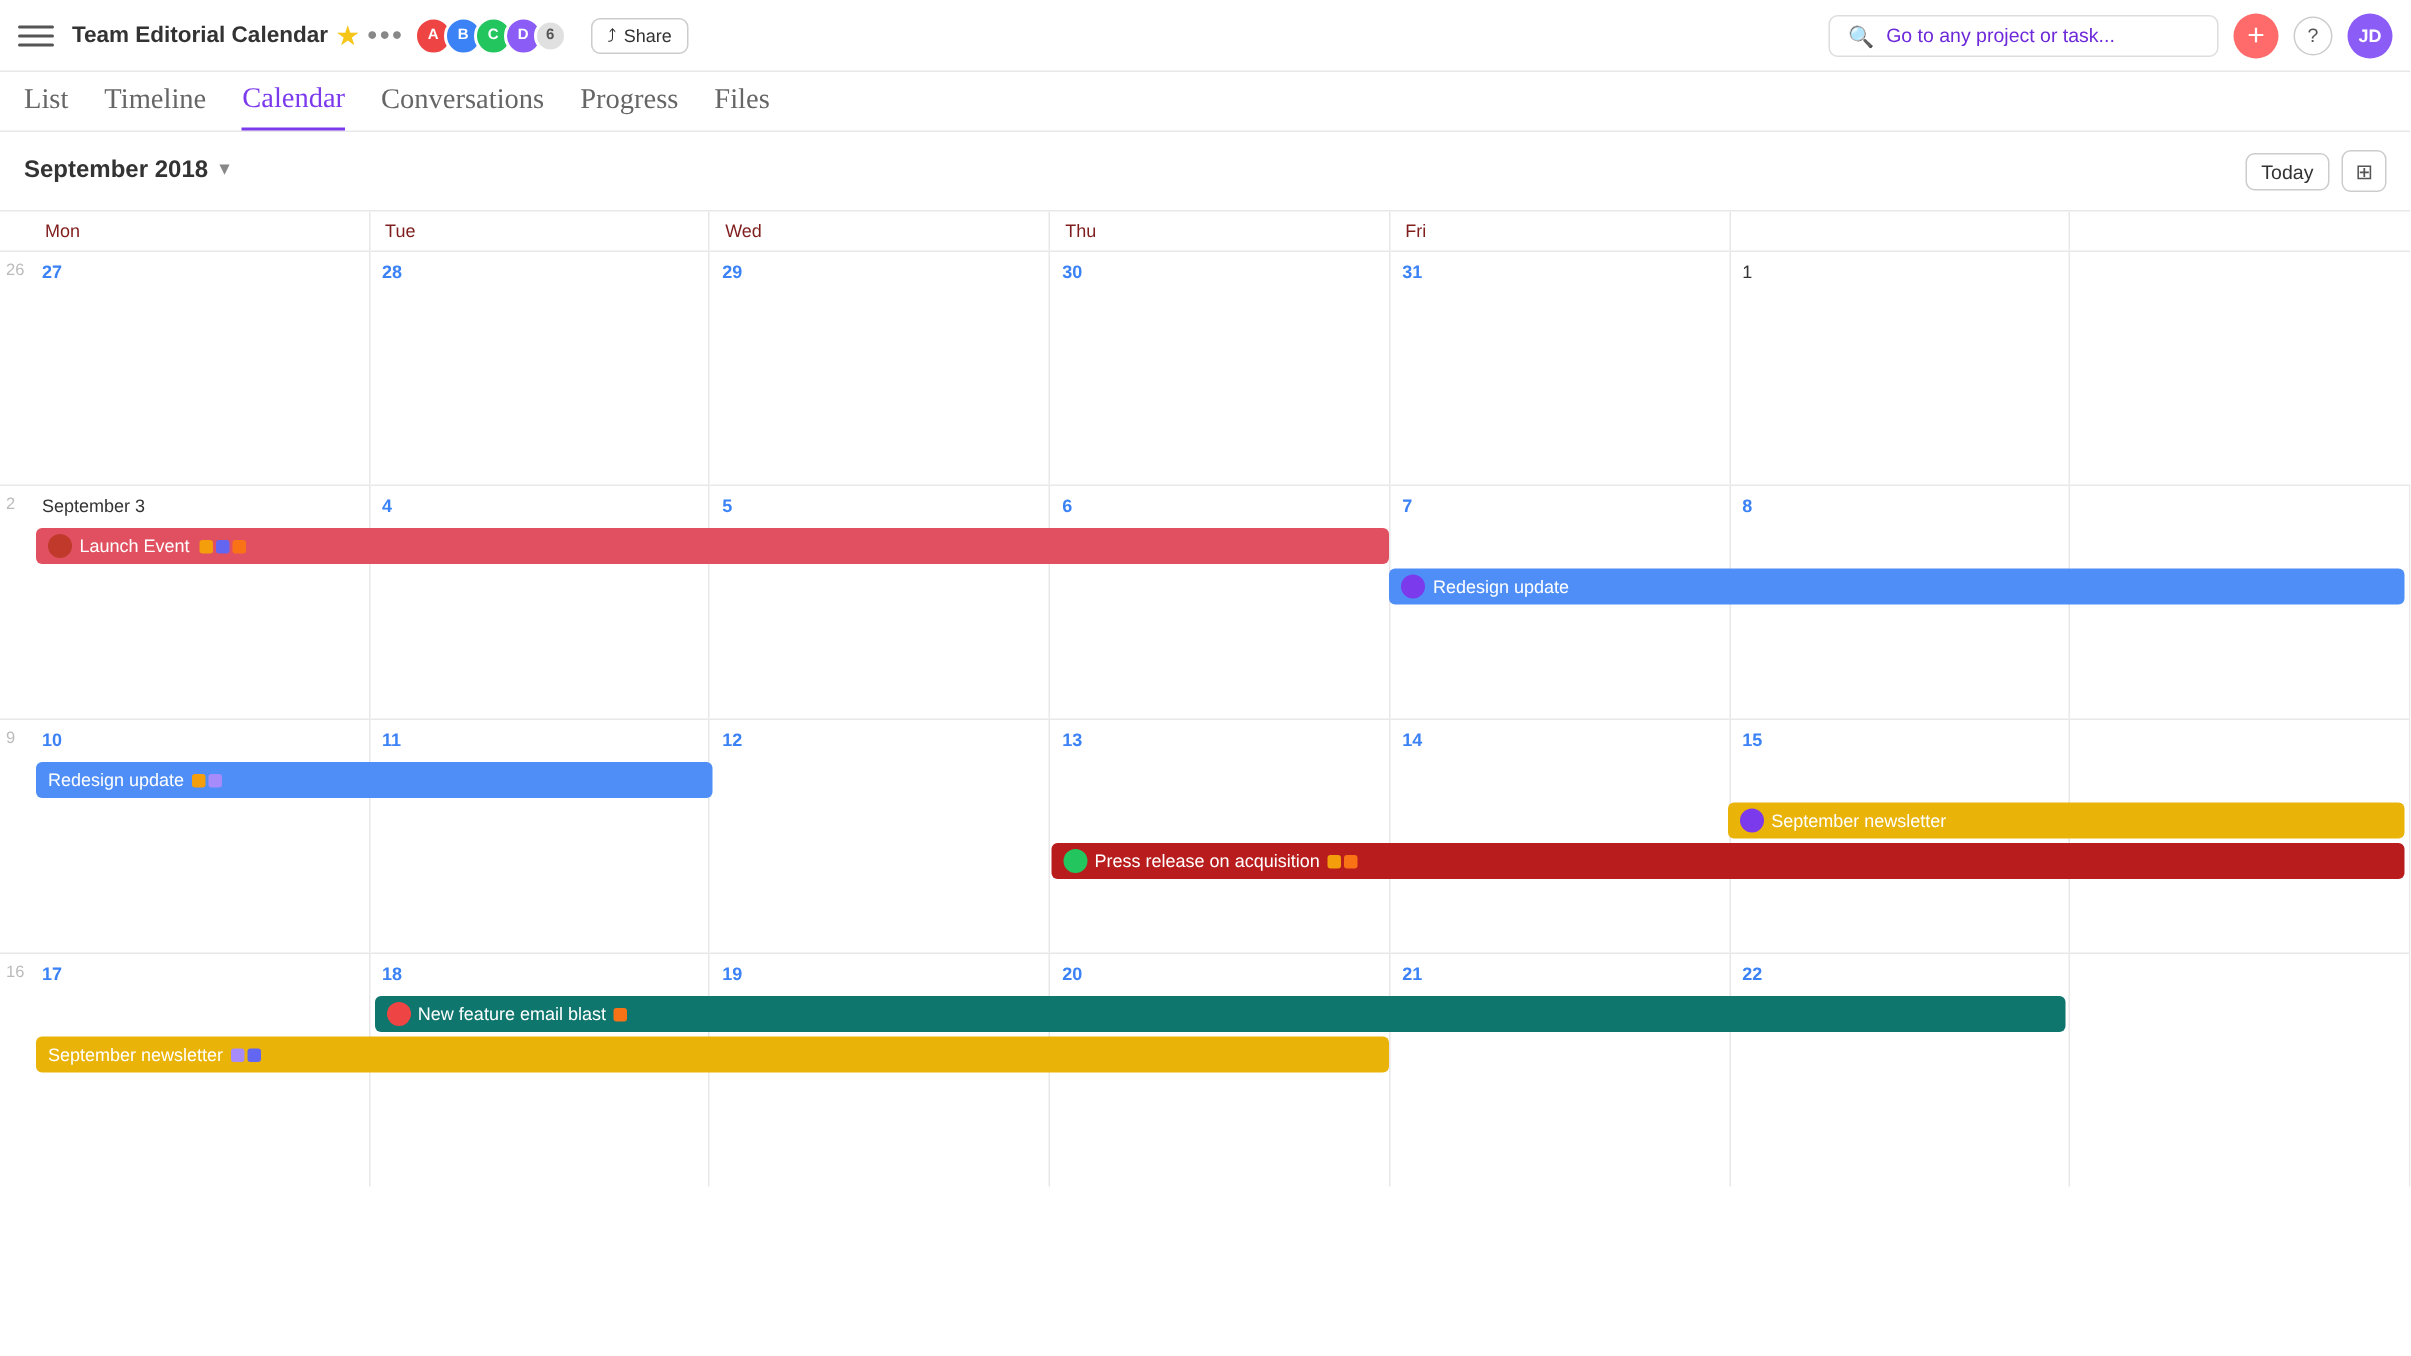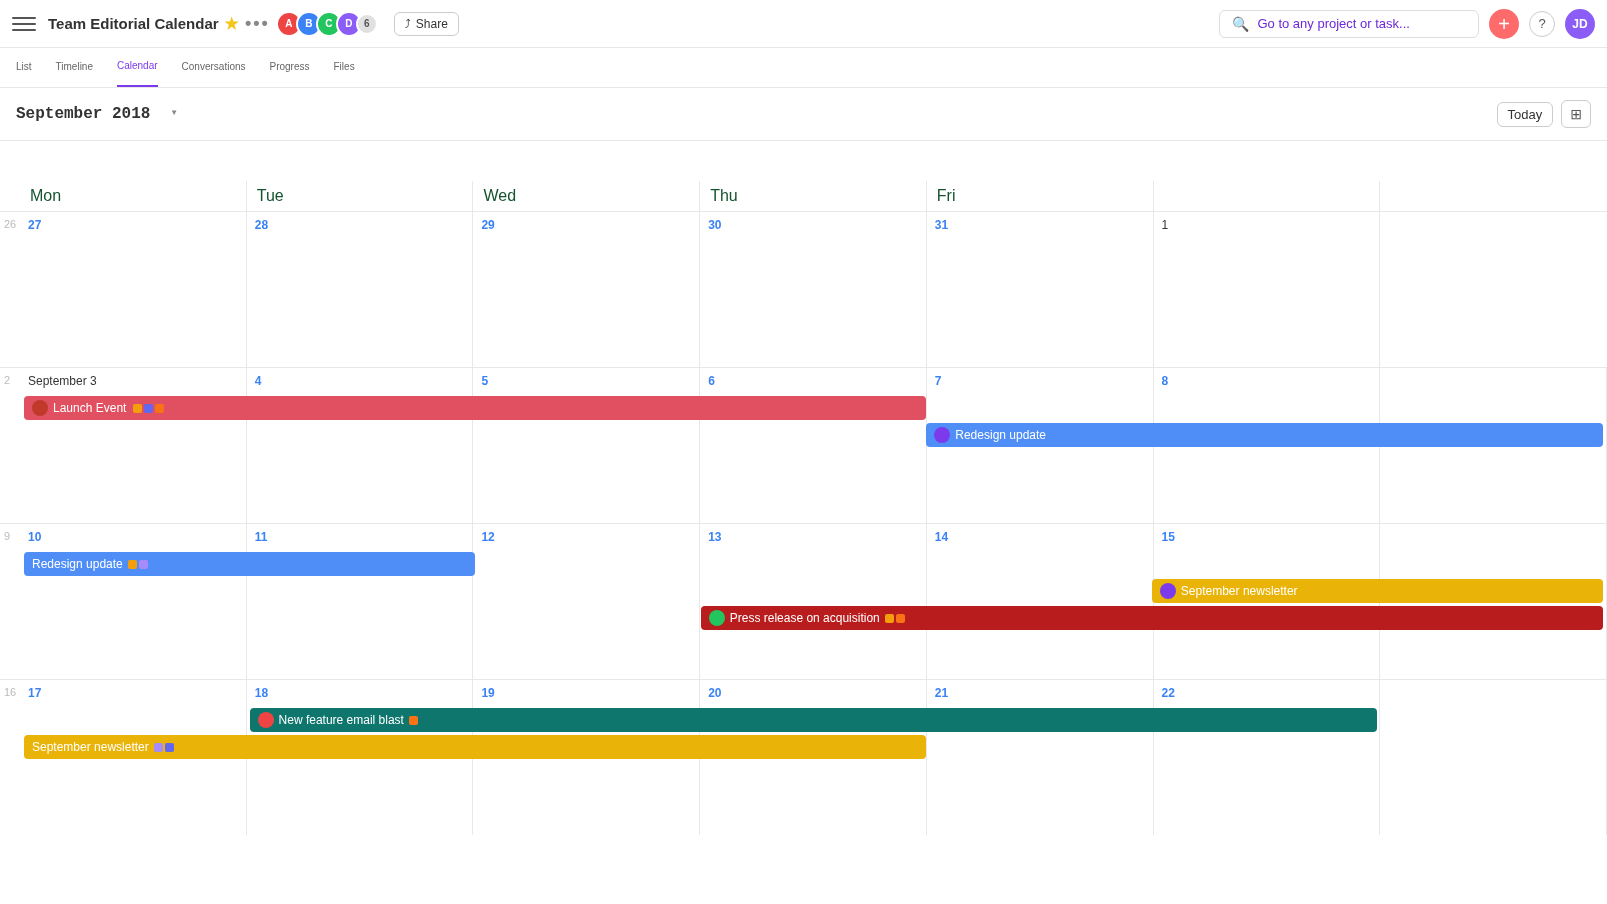--- a/index.html
+++ b/index.html
@@ -18,32 +18,32 @@
     .share-btn { display: flex; align-items: center; gap: 5px; border: 1px solid #ccc; border-radius: 6px; padding: 4px 10px; cursor: pointer; font-size: 12px; color: #333; background: #fff; margin-left: 8px; }
     .topbar-right { margin-left: auto; display: flex; align-items: center; gap: 10px; }
     .search-box { display: flex; align-items: center; gap: 8px; border: 1px solid #ddd; border-radius: 6px; padding: 5px 12px; width: 260px; color: #aaa; font-size: 13px; cursor: text; }
     .search-icon { color: #aaa; font-size: 14px; }
     .plus-btn { width: 30px; height: 30px; background: #ff6b6b; border-radius: 50%; display: flex; align-items: center; justify-content: center; color: #fff; font-size: 20px; cursor: pointer; line-height: 1; }
     .help-btn { width: 26px; height: 26px; border: 1px solid #ccc; border-radius: 50%; display: flex; align-items: center; justify-content: center; color: #555; font-size: 13px; cursor: pointer; }
     .user-avatar { width: 30px; height: 30px; border-radius: 50%; background: #8b5cf6; display: flex; align-items: center; justify-content: center; color: #fff; font-size: 12px; font-weight: 600; cursor: pointer; overflow: hidden; }
 
     
     .nav-tabs { display: flex; align-items: center; height: 40px; padding: 0 16px; border-bottom: 1px solid #e8e8e8; gap: 24px; }
-    .nav-tab { font-size: 10px; color: #666; cursor: pointer; padding-bottom: 2px; height: 100%; display: flex; align-items: center; }
+    .nav-tab { font-size: 19px; color: #666; cursor: pointer; padding-bottom: 2px; height: 100%; display: flex; align-items: center; font-family: Liberation Serif, serif; }
     .nav-tab.active { color: #7c3aed; border-bottom: 2px solid #7c3aed; font-weight: 500; }
 
     
     .cal-header { display: flex; align-items: center; padding: 12px 16px; gap: 8px; }
-    .month-title { font-size: 16px; font-weight: 600; cursor: pointer; display: flex; align-items: flex-start; gap: 20px; font-family: Liberation Mono, monospace; }
+    .month-title { font-size: 16px; font-weight: 600; cursor: pointer; display: flex; align-items: flex-start; gap: 8px; }
     .dropdown-arrow { font-size: 12px; color: #888; }
 
     
     .calendar { display: flex; flex-direction: column; padding: 0 0 16px 0; }
     .cal-days-header { display: grid; grid-template-columns: repeat(7, 1fr); border-top: 1px solid #e8e8e8; }
-    .cal-day-name { padding: 6px 10px; font-size: 16px; color: #14532d; font-weight: 500; border-right: 1px solid #e8e8e8; margin-top: 40px; }
+    .cal-day-name { padding: 6px 10px; font-size: 12px; color: #7f1d1d; font-weight: 500; border-right: 1px solid #e8e8e8; }
     .cal-day-name:last-child { border-right: none; }
     .cal-cell { border-right: 1px solid #e8e8e8; padding: 6px 8px; position: relative; min-height: 155px; }
     .cal-cell:last-child { border-right: none; }
     .cal-cell-num { font-size: 12px; color: #3b82f6; margin-bottom: 4px; font-weight: bold; }
     .cal-cell-num.month-start { color: #333; font-weight: 500; }
 
     .today-btn { display: flex; align-items: center; gap: 4px; border: 1px solid #ccc; border-radius: 6px; padding: 4px 10px; cursor: pointer; font-size: 13px; color: #333; background: #fff; margin-left: auto; }
     .view-toggle { border: 1px solid #ccc; border-radius: 6px; padding: 5px 8px; cursor: pointer; color: #555; background: #fff; font-size: 14px; }
 
     .cal-header-right { margin-left: auto; display: flex; align-items: center; gap: 8px; }

